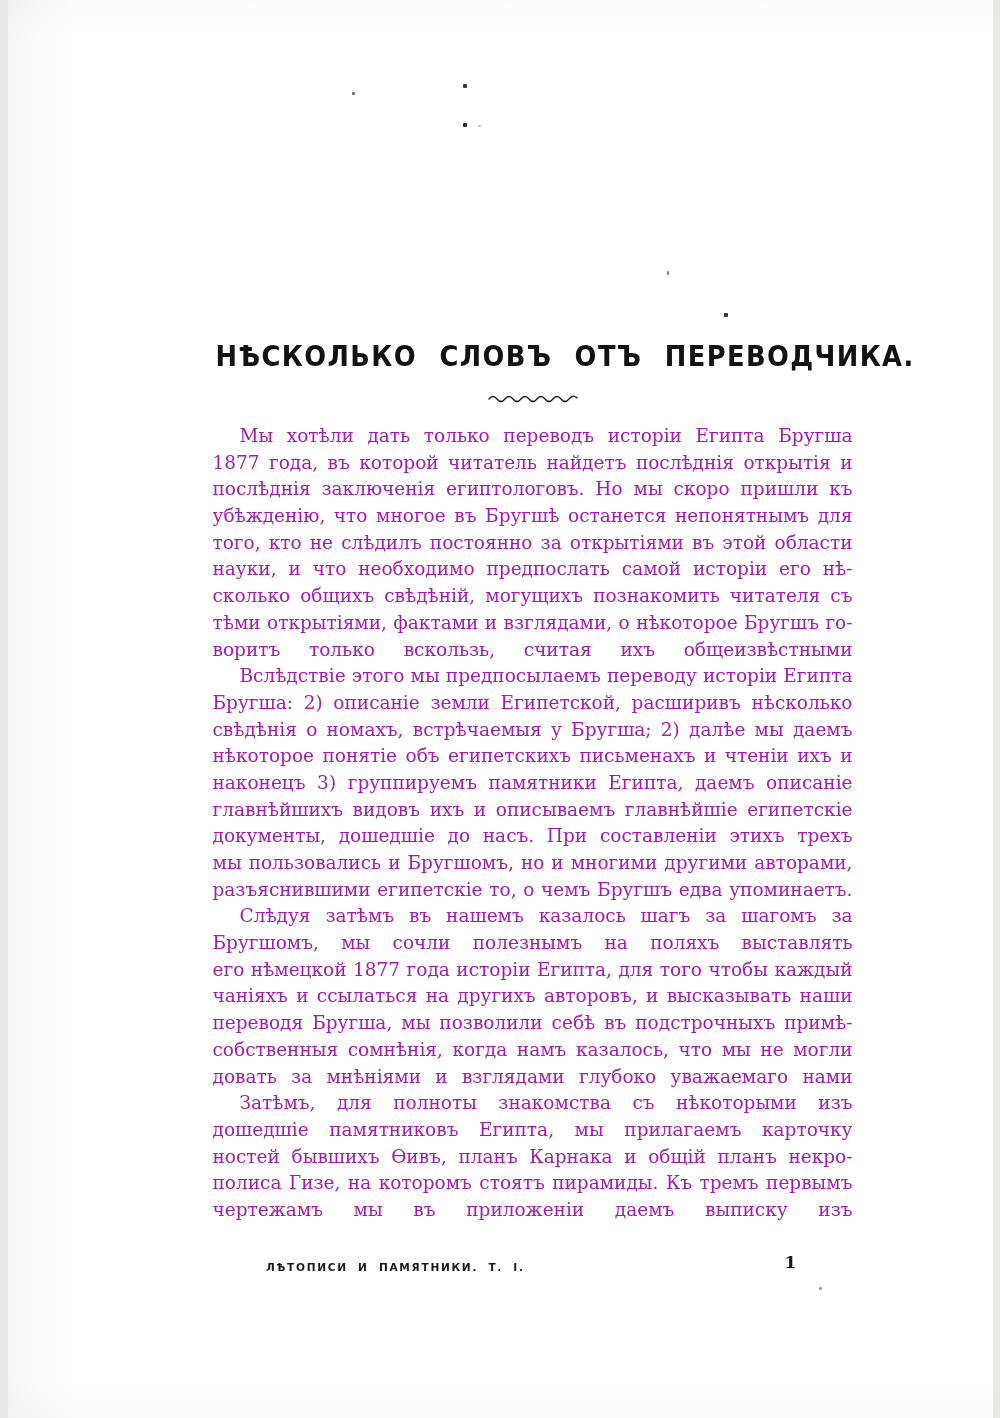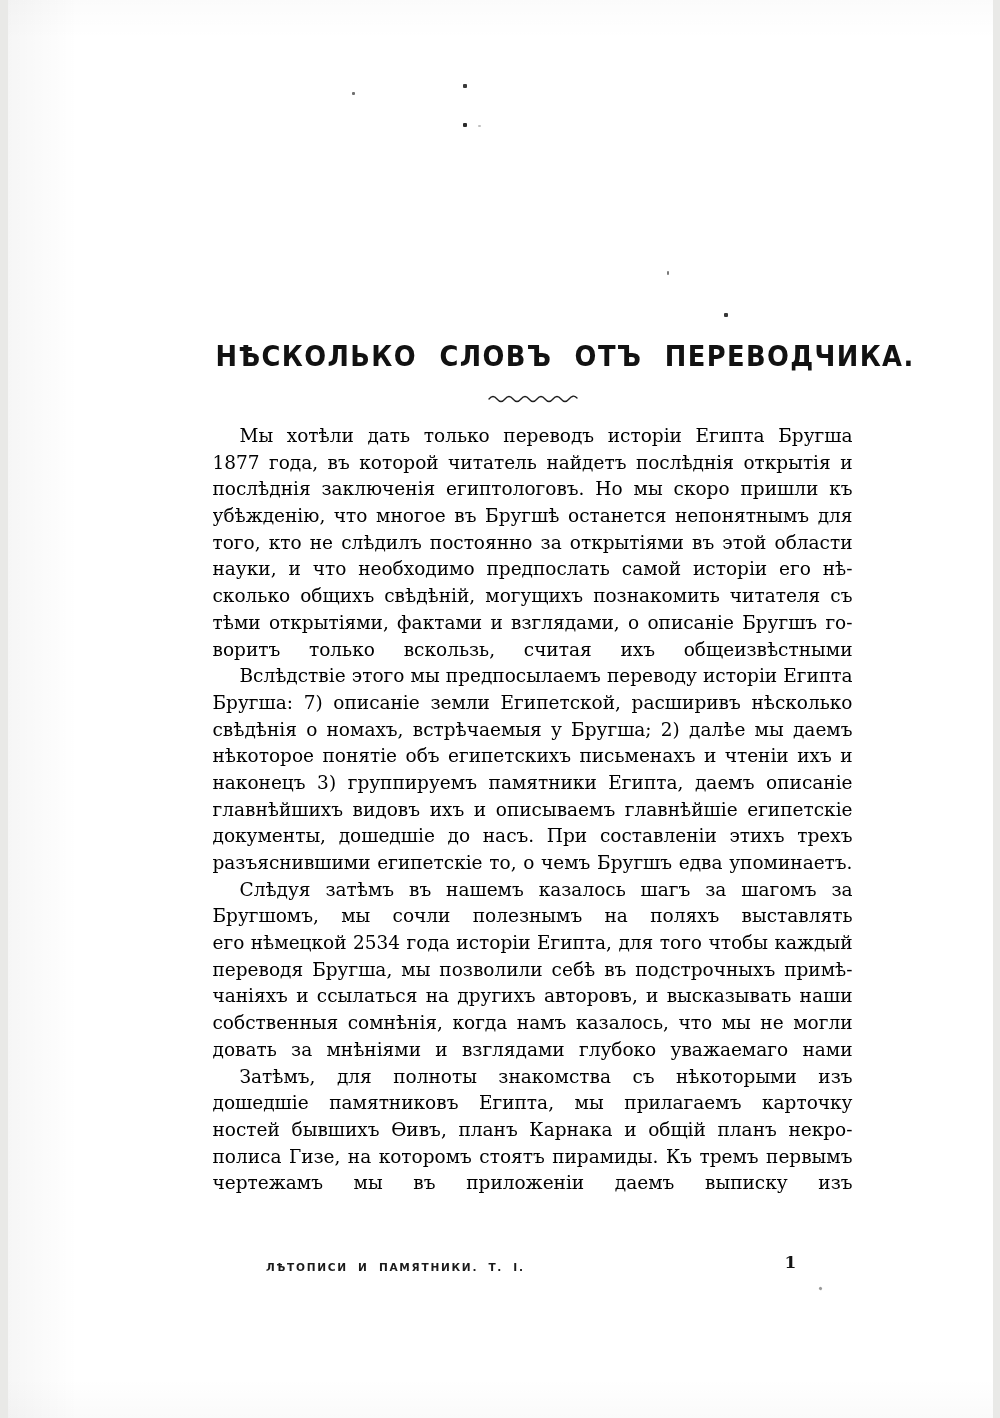--- a/index.html
+++ b/index.html
@@ -22,21 +22,21 @@
     font-family:"DejaVu Sans", sans-serif; font-weight:bold;
     font-size:28px; letter-spacing:1.5px; word-spacing:13px;
     transform:scaleX(0.92); transform-origin:center;
     color:#121212;
   }
   .ornament-wrap {
     position:absolute; top:388px; left:205px; width:640px; text-align:center;
   }
   .body-block {
     position:absolute; top:423px; left:205px; width:640px;
-    font-size:18.5px; color:#000000;
+    font-size:18.5px; color:#a21caf;
   }
   .line {
     height:26.7px; line-height:26.7px;
     text-align:justify; text-align-last:justify;
     overflow:hidden; white-space:normal;
   }
   .line.indent { text-indent:27px; }
   .footer-caption {
     position:absolute; top:1261px; left:258px;
     font-family:"DejaVu Sans", sans-serif; font-weight:bold;
@@ -72,41 +72,42 @@
   <div class="body-block">
 
     <div>
       <div class="line indent">Мы хотѣли дать только переводъ исторіи Египта Бругша</div>
       <div class="line">1877 года, въ которой читатель найдетъ послѣднія открытія и</div>
       <div class="line">послѣднія заключенія египтологовъ. Но мы скоро пришли къ</div>
       <div class="line">убѣжденію, что многое въ Бругшѣ останется непонятнымъ для</div>
       <div class="line">того, кто не слѣдилъ постоянно за открытіями въ этой области</div>
       <div class="line">науки, и что необходимо предпослать самой исторіи его нѣ-</div>
       <div class="line">сколько общихъ свѣдѣній, могущихъ познакомить читателя съ</div>
-      <div class="line">тѣми открытіями, фактами и взглядами, о описаніе Бругшъ го-</div>
+      <div class="line">тѣми открытіями, фактами и взглядами, о нѣкоторое Бругшъ го-</div>
       <div class="line">воритъ только вскользь, считая ихъ общеизвѣстными предметами.</div>
     </div>
 
     <div>
       <div class="line indent">Вслѣдствіе этого мы предпосылаемъ переводу исторіи Египта</div>
-      <div class="line">Бругша: 7) описаніе земли Египетской, расширивъ нѣсколько</div>
+      <div class="line">Бругша: 2) описаніе земли Египетской, расширивъ нѣсколько</div>
       <div class="line">свѣдѣнія о номахъ, встрѣчаемыя у Бругша; 2) далѣе мы даемъ</div>
       <div class="line">нѣкоторое понятіе объ египетскихъ письменахъ и чтеніи ихъ и</div>
       <div class="line">наконецъ 3) группируемъ памятники Египта, даемъ описаніе</div>
       <div class="line">главнѣйшихъ видовъ ихъ и описываемъ главнѣйшіе египетскіе</div>
       <div class="line">документы, дошедшіе до насъ. При составленіи этихъ трехъ главъ</div>
+      <div class="line">мы пользовались и Бругшомъ, но и многими другими авторами,</div>
       <div class="line">разъяснившими египетскіе то, о чемъ Бругшъ едва упоминаетъ.</div>
     </div>
 
     <div>
       <div class="line indent">Слѣдуя затѣмъ въ нашемъ казалось шагъ за шагомъ за</div>
       <div class="line">Бругшомъ, мы сочли полезнымъ на поляхъ выставлять страницы</div>
-      <div class="line">его нѣмецкой 2534 года исторіи Египта, для того чтобы каждый</div>
+      <div class="line">его нѣмецкой 1877 года исторіи Египта, для того чтобы каждый</div>
+      <div class="line">чаніяхъ и ссылаться на другихъ авторовъ, и высказывать наши</div>
       <div class="line">переводя Бругша, мы позволили себѣ въ подстрочныхъ примѣ-</div>
-      <div class="line">чаніяхъ и ссылаться на другихъ авторовъ, и высказывать наши</div>
       <div class="line">собственныя сомнѣнія, когда намъ казалось, что мы не могли слѣ-</div>
       <div class="line">довать за мнѣніями и взглядами глубоко уважаемаго нами автора.</div>
     </div>
 
     <div>
       <div class="line indent">Затѣмъ, для полноты знакомства съ нѣкоторыми изъ замѣчатель-</div>
       <div class="line">дошедшіе памятниковъ Египта, мы прилагаемъ карточку окрест-</div>
       <div class="line">ностей бывшихъ Ѳивъ, планъ Карнака и общій планъ некро-</div>
       <div class="line">полиса Гизе, на которомъ стоятъ пирамиды. Къ тремъ первымъ</div>
       <div class="line">чертежамъ мы въ приложеніи даемъ выписку изъ превосходнаго</div>

